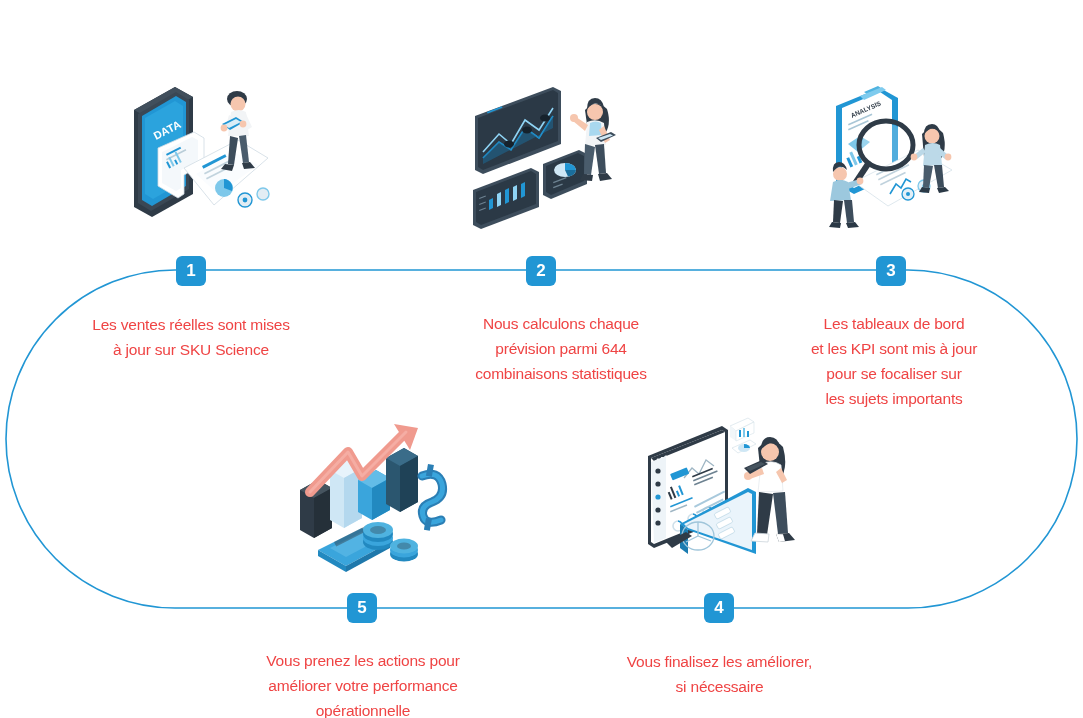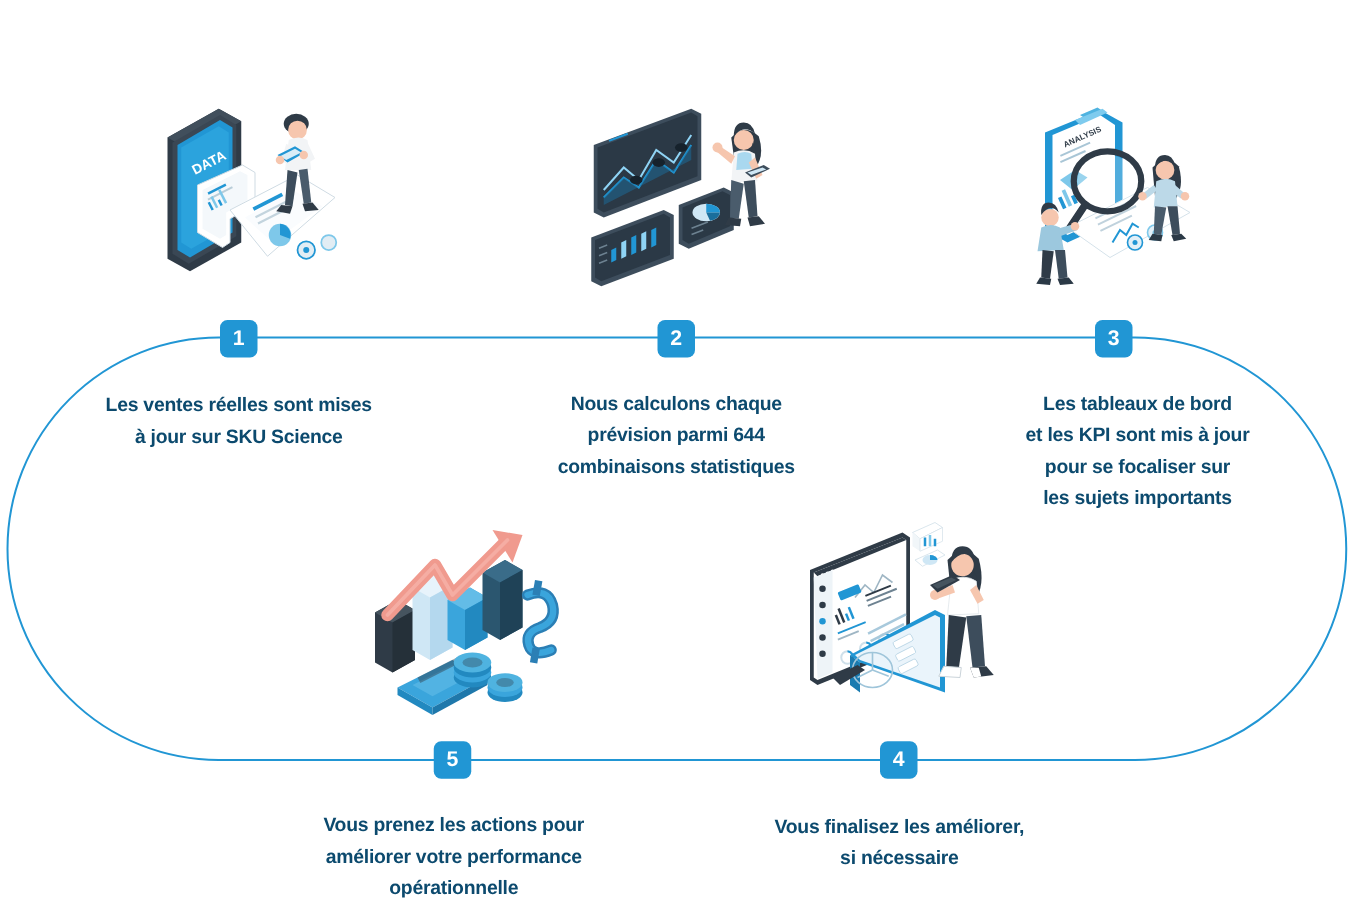--- a/index.html
+++ b/index.html
@@ -37,23 +37,23 @@
     font-weight: 700;
     line-height: 30px;
     text-align: center;
     letter-spacing: 0.2px;
     z-index: 6;
   }
 
   
   .caption {
     position: absolute;
-    color: #0c4a6e;
+    color: #ef4444;
     font-size: 15.5px;
-    font-weight: 700;
+    font-weight: 400;
     line-height: 25px;
     text-align: center;
     letter-spacing: -0.2px;
     z-index: 5;
     white-space: pre-line;
   }
 
   
   .illo {
     position: absolute;
@@ -426,25 +426,25 @@
 
   <div class="badge" style="left:176px; top:256px;">1</div>
   <div class="badge" style="left:526px; top:256px;">2</div>
   <div class="badge" style="left:876px; top:256px;">3</div>
   <div class="badge" style="left:704px; top:593px;">4</div>
   <div class="badge" style="left:347px; top:593px;">5</div>
 
   <div class="caption" style="left:62px; top:312px; width:258px;">Les ventes réelles sont mises
 à jour sur SKU Science</div>
 
-  <div class="caption" style="left:415px; top:311px; width:252px;">Nous calculons chaque
+  <div class="caption" style="left:435px; top:311px; width:252px;">Nous calculons chaque
 prévision parmi 644
 combinaisons statistiques</div>
 
-  <div class="caption" style="left:788px; top:311px; width:244px;">Les tableaux de bord
+  <div class="caption" style="left:772px; top:311px; width:244px;">Les tableaux de bord
 et les KPI sont mis à jour
 pour se focaliser sur
 les sujets importants</div>
 
   <div class="caption" style="left:592px; top:649px; width:255px;">Vous finalisez les améliorer,
 si nécessaire</div>
 
   <div class="caption" style="left:232px; top:648px; width:262px;">Vous prenez les actions pour
 améliorer votre performance
 opérationnelle</div>

